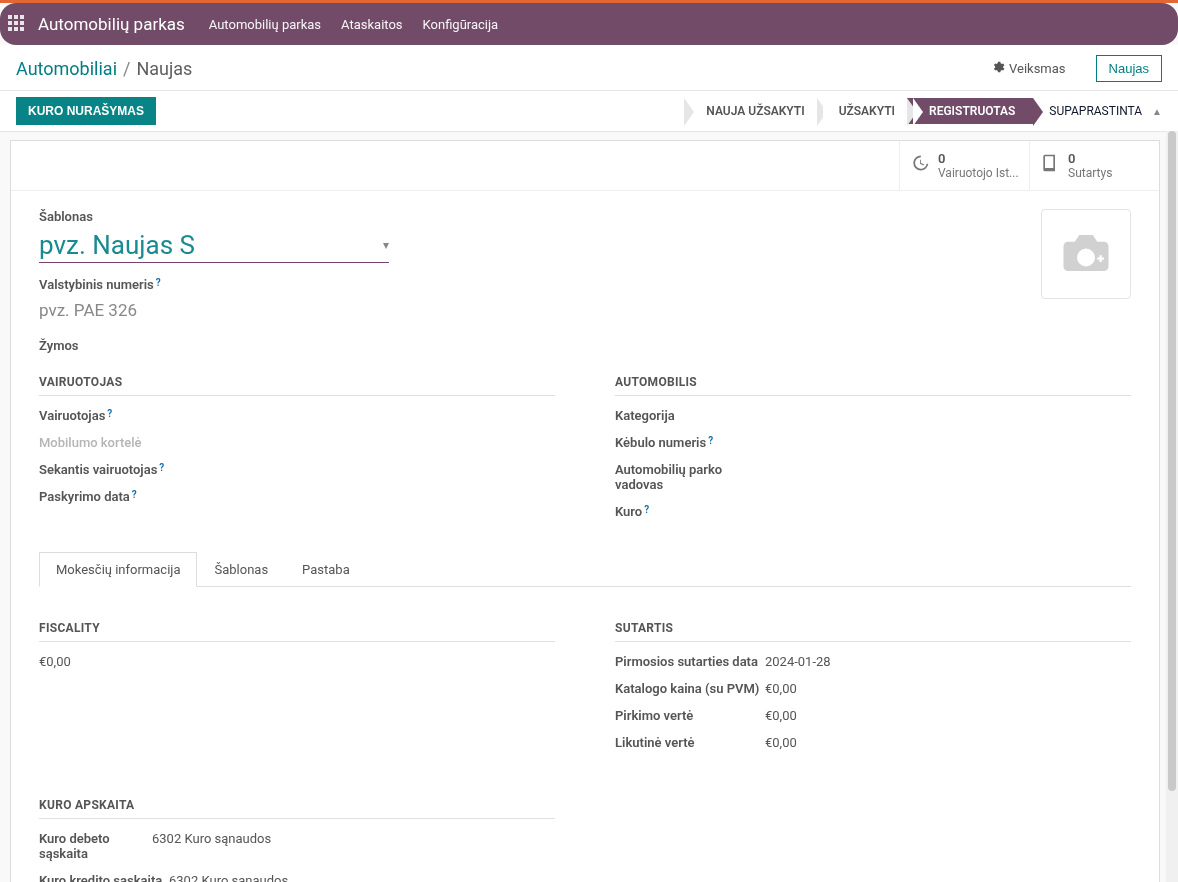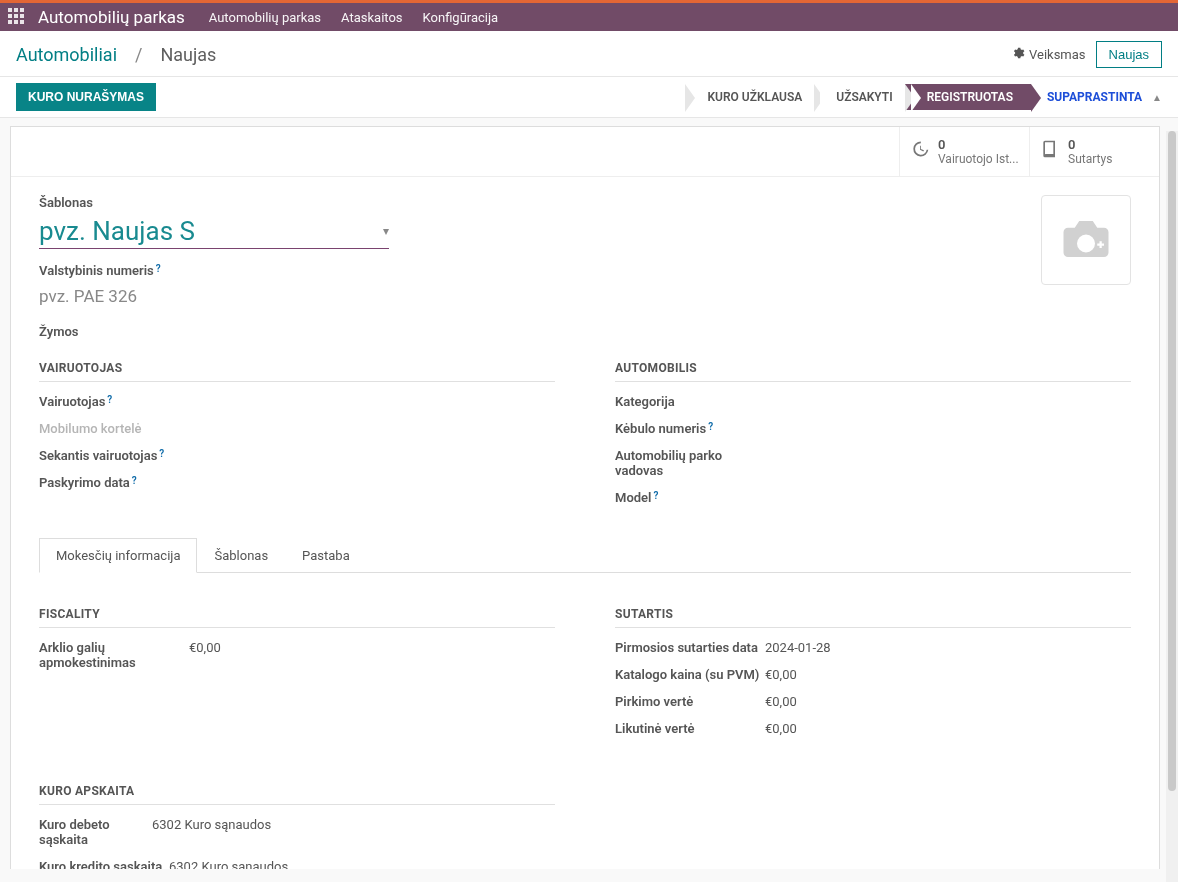--- a/index.html
+++ b/index.html
@@ -1,45 +1,45 @@
 <!DOCTYPE html>
 <html><head>
 <meta charset="utf-8">
 <style>
 * { box-sizing: border-box; margin: 0; padding: 0; }
 body { font-family: -apple-system, BlinkMacSystemFont, "Segoe UI", Roboto, sans-serif; font-size: 13px; color: #4c4c4c; background: #f9f9f9; }
 .orange-line { height: 3px; background: #e46635; }
-.topbar { background: #714b67; color: #fff; display: flex; align-items: center; height: 28px; padding: 0 8px; }
+.topbar { background: #714b67; color: #fff; display: flex; align-items: center; height: 42px; padding: 0 8px; border-radius: 16px; }
 .apps-icon { width: 18px; height: 18px; display: grid; grid-template-columns: repeat(3,4px); grid-template-rows: repeat(3,4px); gap: 2px; margin-right: 12px; cursor: pointer; }
 .apps-icon span { background: rgba(255,255,255,0.85); }
 .topbar .brand { font-size: 17px; font-weight: 400; margin-right: 24px; }
 .topbar .menu-item { font-size: 13px; margin-right: 20px; cursor: pointer; opacity: 0.95; }
 
 .controlbar { background: #fff; border-bottom: 1px solid #e6e6e6; padding: 10px 16px 8px 16px; display:flex; align-items:center; justify-content: space-between;}
-.breadcrumbs { font-size: 18px; display: flex; align-items: center; gap: 18px;}
+.breadcrumbs { font-size: 18px; display: flex; align-items: center; gap: 6px;}
 .breadcrumbs .root { color: #017e84; cursor:pointer; }
 .breadcrumbs .sep { color: #888; }
 .breadcrumbs .leaf { color: #5f5f5f; }
 .bc-icons { display:inline-flex; gap:10px; margin-left: 10px;}
 
-.right-actions { display:flex; align-items:center; gap:10px;}
+.right-actions { display:flex; align-items:center; gap:30px;}
 .gear-action { display:flex; align-items:center; gap:4px; cursor:pointer; color:#555;}
 .gear-action svg{ width:14px;height:14px; fill:#555;}
 .btn-new { border: 1px solid #017e84; color:#017e84; background:#fff; padding: 5px 12px; font-size: 13px; cursor:pointer; border-radius:0;}
 
 .statusrow { background:#fff; border-bottom:1px solid #e6e6e6; display:flex; align-items:center; justify-content:space-between; padding: 6px 16px 6px 16px;}
 .stage-btn { background:#088487; color:#fff; border:none; padding:7px 12px; font-size:12px; font-weight:600; cursor:pointer;}
 .stages-right { display:flex; align-items:center;}
 .arrow-step { position:relative; padding: 6px 18px 6px 22px; font-size:12px; font-weight:600; color:#555; background:#fff; margin-left:-6px;}
 .arrow-step::before, .arrow-step::after { content:""; position:absolute; top:0; width:0;height:0; border-top:14px solid transparent; border-bottom:14px solid transparent;}
 .arrow-step::before { left:0; border-left:10px solid #e6e6e6;}
 .arrow-step::after { right:-10px; border-left:10px solid #fff; z-index:2;}
 .arrow-step.active { background:#714b67; color:#fff;}
 .arrow-step.active::after { border-left-color:#714b67;}
-.simplified{ padding:6px 0 6px 16px; font-size:12px; font-weight:700; color:#1d4ed8;}
+.simplified{ padding:6px 0 6px 16px; font-size:12px; font-weight:400; color:#0f172a;}
 .collapse-caret { margin-left:10px; font-size:10px; color:#888;}
 
 .sheet-wrap { padding: 8px 10px 40px 10px; overflow:auto; height: calc(882px - 3px - 40px - 48px - 40px); }
 .sheet { background:#fff; border:1px solid #ddd; max-width:1150px;}
 .stat-row { display:flex; justify-content:flex-end; border-bottom:1px solid #eee;}
 .stat-box { width:130px; border-left:1px solid #eee; padding:10px 10px; display:flex; gap:8px; cursor:pointer;}
 .stat-box svg { width:20px; height:20px; fill:#777; margin-top:2px; flex-shrink:0;}
 .stat-box .num { font-weight:600; color:#555; font-size:13px;}
 .stat-box .lbl { color:#777; font-size:12px; white-space:nowrap; overflow:hidden; text-overflow: ellipsis; max-width: 88px;}
 
@@ -116,21 +116,21 @@
           </svg></span>
       <span>Veiksmas</span>
     </div>
     <button class="btn-new">Naujas</button>
   </div>
 </div>
 
 <div class="statusrow">
   <button class="stage-btn">KURO NURAŠYMAS</button>
   <div class="stages-right">
-    <div class="arrow-step">KURO UŽKLAUSA</div>
+    <div class="arrow-step">NAUJA UŽSAKYTI</div>
     <div class="arrow-step">UŽSAKYTI</div>
     <div class="arrow-step active">REGISTRUOTAS</div>
     <div class="simplified">SUPAPRASTINTA</div>
     <div class="collapse-caret">▲</div>
   </div>
 </div>
 
 <div class="sheet-wrap">
 <div class="sheet">
 
@@ -226,40 +226,39 @@
                 <span class="help-q">?</span>
               </div>
               <div class="v"></div>
             </div>
       <div class="kv">
               <div class="k">Automobilių parko vadovas</div>
               <div class="v"></div>
             </div>
       <div class="kv">
               <div class="k">
-                <span>Model</span>
+                <span>Kuro</span>
                 <span class="help-q">?</span>
               </div>
               <div class="v"></div>
             </div>
     </div>
   </div>
 
   <div class="tabs">
     <div class="tab active">Mokesčių informacija</div>
     <div class="tab">Šablonas</div>
     <div class="tab">Pastaba</div>
   </div>
 
   <div class="tab-content">
     <div class="two-col">
       <div class="col">
         <div class="section-title">FISCALITY</div>
         <div class="kv">
-                <div class="k">Arklio galių apmokestinimas</div>
                 <div class="v">€0,00</div>
               </div>
       </div>
       <div class="col">
         <div class="section-title">SUTARTIS</div>
         <div class="kv">
                 <div class="k">Pirmosios sutarties data</div>
                 <div class="v">2024-01-28</div>
               </div>
         <div class="kv">

